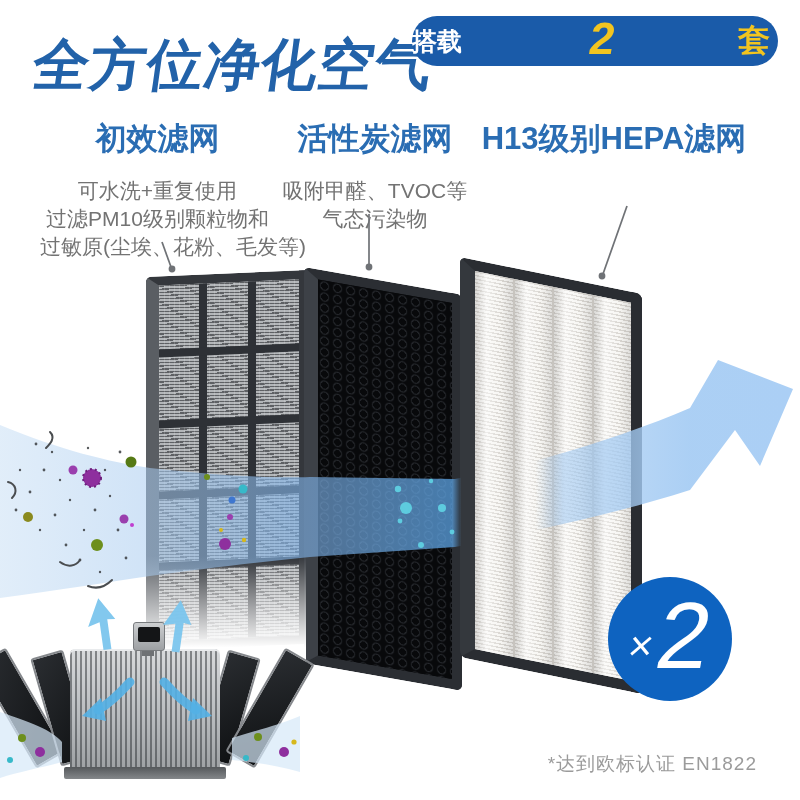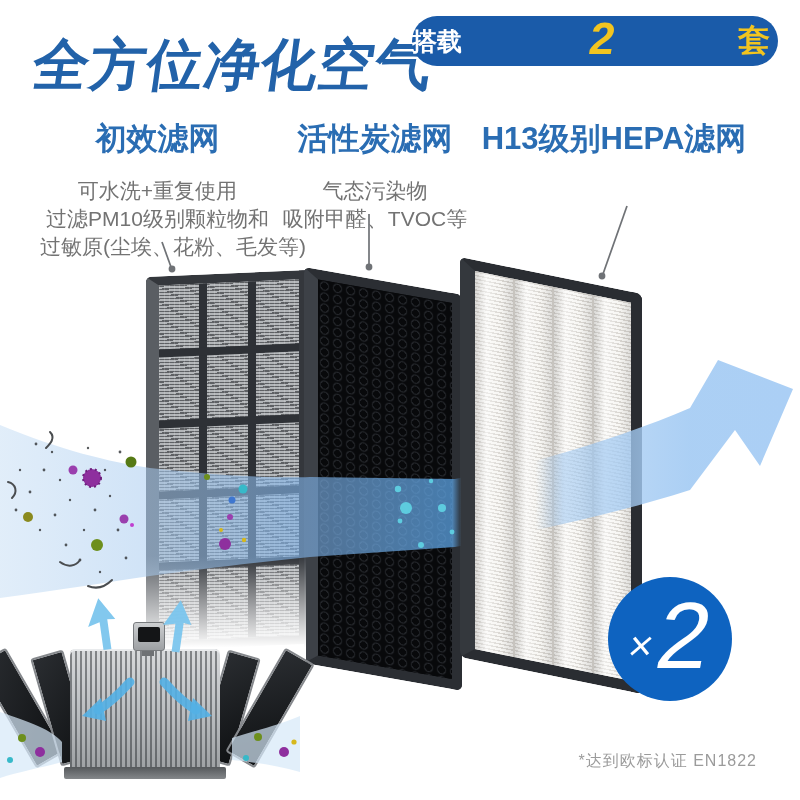--- a/index.html
+++ b/index.html
@@ -101,21 +101,21 @@
   .multiplier {
     position:absolute; left:608px; top:577px; width:124px; height:124px; z-index:9;
     background:#0e63c0; border-radius:50%;
     display:flex; align-items:center; justify-content:center; color:#fff;
   }
   .mult-inner { display:flex; align-items:center; transform:skewX(-10deg); }
   .mult-sign { font-size:42px; font-weight:400; margin:14px 3px 0 0; }
   .mult-num  { font-size:94px; font-weight:400; line-height:1; margin-bottom:6px; }
 
   
-  .footnote { position:absolute; right:43px; top:751px; font-size:16px; color:#9b9b9b; letter-spacing:1px;margin-left:38px; }
+  .footnote { position:absolute; right:43px; top:751px; font-size:19px; color:#9b9b9b; letter-spacing:1px;margin-left:38px; }
 </style>
 </head>
 <body>
 
 <div id="stage">
 
   <div class="main-title">全方位净化空气</div>
   <div class="badge">
     <span class="b-prefix">搭载</span>
     <span class="b-count">2</span>
@@ -123,22 +123,22 @@
   </div>
 
   <div class="col col-1">
     <div class="col-heading">初效滤网</div>
     <div class="col-line">可水洗+重复使用</div>
     <div class="col-line">过滤PM10级别颗粒物和</div>
     <div class="col-line">过敏原(尘埃、花粉、毛发等)</div>
   </div>
   <div class="col col-2">
     <div class="col-heading">活性炭滤网</div>
+    <div class="col-line">吸附甲醛、TVOC等</div>
     <div class="col-line">气态污染物</div>
-    <div class="col-line">吸附甲醛、TVOC等</div>
   </div>
   <div class="col col-3">
     <div class="col-heading">H13级别HEPA滤网</div>
   </div>
 
   <div class="filter filter-pre">
     <div class="grid-v" style="left:40px"></div>
     <div class="grid-v" style="left:89px"></div>
     <div class="grid-h" style="top:64px"></div>
     <div class="grid-h" style="top:135px"></div>

